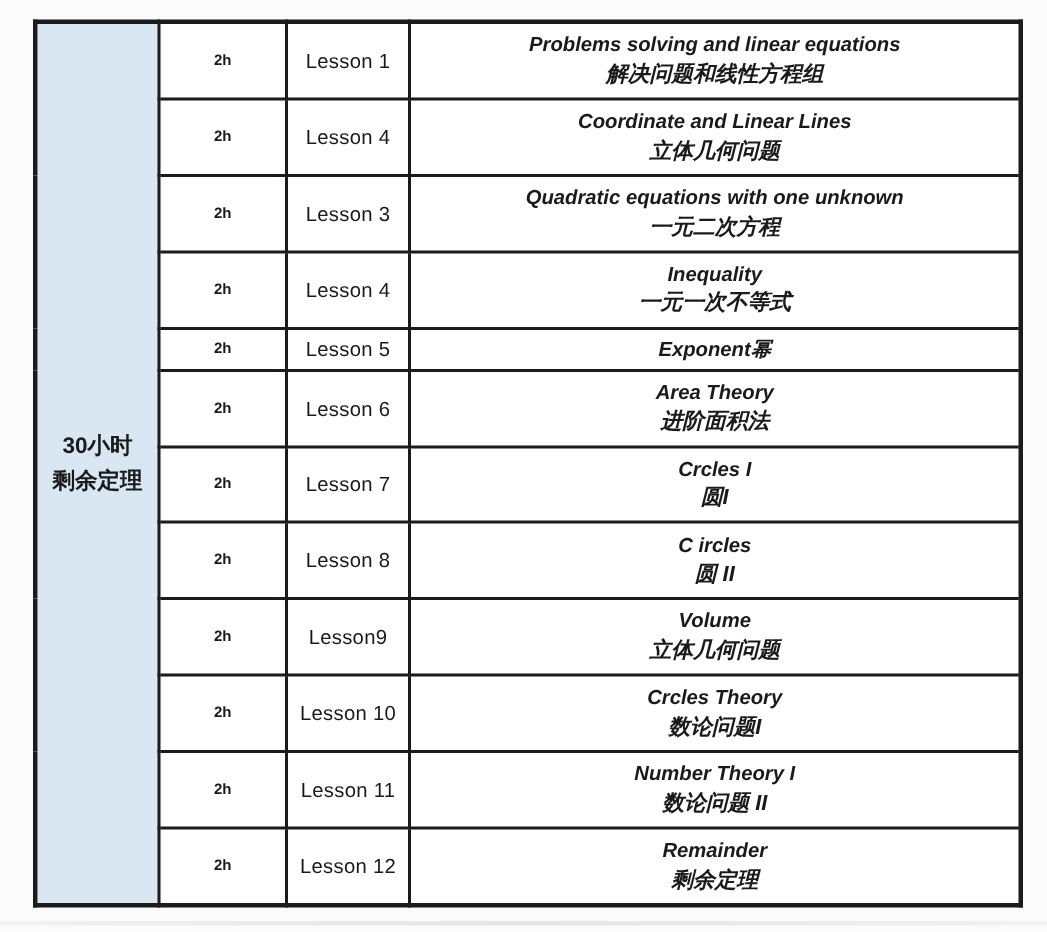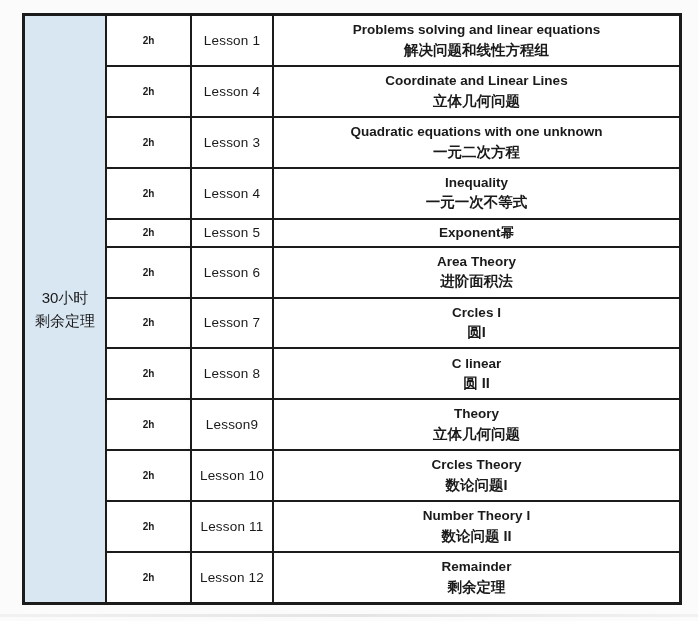--- a/index.html
+++ b/index.html
@@ -42,37 +42,38 @@
     color: #1a1a1a;
     text-align: center;
     vertical-align: middle;
     padding: 2px 4px;
     overflow: hidden;
   }
   td.stage {
     background: #d9e7f3;
     width: 72px;
     font-size: 15px;
-    font-weight: normal;
+    font-weight: bold;
     line-height: 1.55;
   }
   td.dur {
     width: 75px;
     font-size: 10px;
     font-weight: bold;
     border-radius: 10px;
   }
   td.lesson {
     width: 72px;
     font-size: 13.5px;
     font-weight: normal;
     letter-spacing: 0.2px;
   }
   td.topic {
     font-weight: bold;
+    font-style: italic;
   }
   td.topic .en {
     font-size: 13.5px;
     line-height: 1.45;
   }
   td.topic .zh {
     font-size: 14.5px;
     line-height: 1.45;
   }
   td.topic .zh:empty {
@@ -144,29 +145,29 @@
       <td class="lesson">Lesson 7</td>
       <td class="topic">
         <div class="en">Crcles I</div>
         <div class="zh">圆I</div>
       </td>
     </tr>
     <tr>
       <td class="dur">2h</td>
       <td class="lesson">Lesson 8</td>
       <td class="topic">
-        <div class="en">C linear</div>
+        <div class="en">C ircles</div>
         <div class="zh">圆  II</div>
       </td>
     </tr>
     <tr>
       <td class="dur">2h</td>
       <td class="lesson">Lesson9</td>
       <td class="topic">
-        <div class="en">Theory</div>
+        <div class="en">Volume</div>
         <div class="zh">立体几何问题</div>
       </td>
     </tr>
     <tr>
       <td class="dur">2h</td>
       <td class="lesson">Lesson 10</td>
       <td class="topic">
         <div class="en">Crcles Theory</div>
         <div class="zh">数论问题I</div>
       </td>

